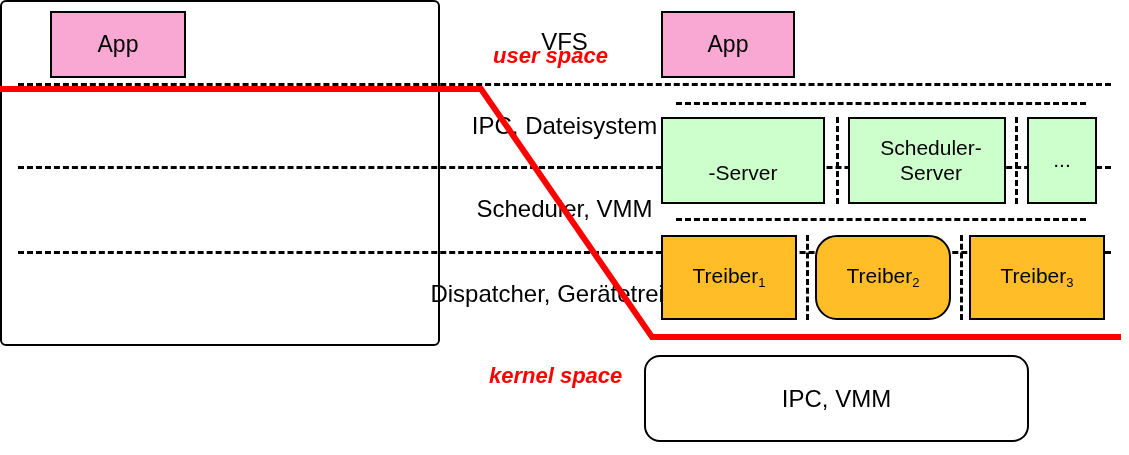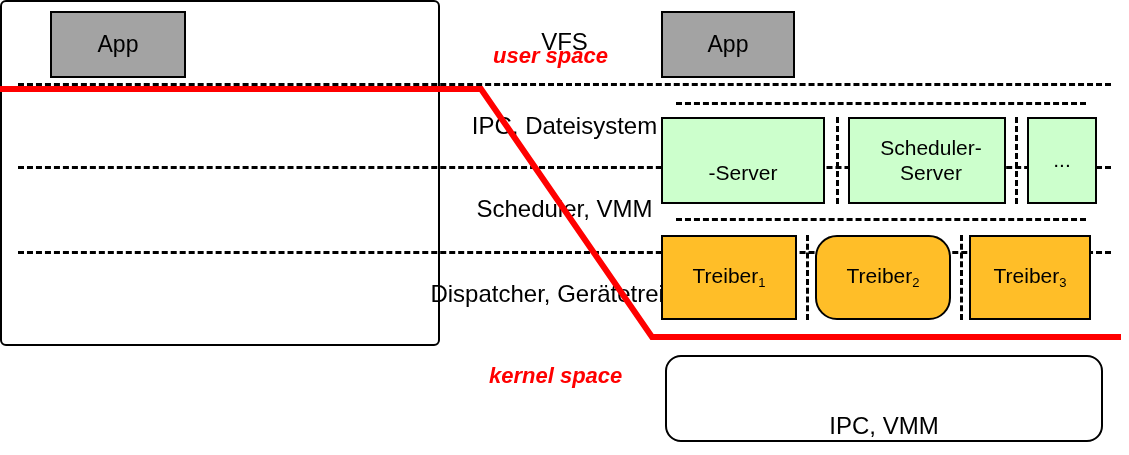--- a/index.html
+++ b/index.html
@@ -24,21 +24,21 @@
     box-sizing: border-box;
     display: flex;
     align-items: center;
     justify-content: center;
     text-align: center;
     color: #000000;
     line-height: 1.15;
   }
 
   .app-box {
-    background: #a3a3a3;
+    background: #f9a8d4;
     border: 2px solid #000000;
     font-size: 23px;
   }
 
   .stack-box {
     background: #ffffff;
     border: 2px solid #000000;
     border-radius: 34px;
   }
 
@@ -176,25 +176,25 @@
   </div>
 
   <div class="dash-v" style="left:806px; top:235px; height:85px;"></div>
 
   <div class="box driver-box" style="left:815px; top:235px; width:136px; height:85px;border-radius:22px;">
     <span><span>Treiber</span><sub>2</sub></span>
   </div>
 
   <div class="dash-v" style="left:960px; top:235px; height:85px;"></div>
 
-  <div class="box driver-box" style="left:969px; top:235px; width:122px; height:85px;align-items:center;">
+  <div class="box driver-box" style="left:969px; top:235px; width:136px; height:85px;align-items:center;">
     <span><span>Treiber</span><sub>3</sub></span>
   </div>
 
-  <div class="box kernel-base-box" style="left:665px; top:355px; width:438px; height:87px;align-items:flex-end;">
+  <div class="box kernel-base-box" style="left:644px; top:355px; width:385px; height:87px;">
     <span>IPC, VMM</span>
   </div>
 
   <svg id="boundary-line" viewBox="0 0 1129 455">
     <polyline points="0,89 481,89 652,337 1121,337" fill="none" stroke="#ff0000" stroke-width="6" stroke-linejoin="miter" stroke-linecap="butt"></polyline>
   </svg>
 
   <div class="space-label" style="left:493px; top:43px;">user space</div>
 
   <div class="space-label" style="left:489px; top:363px;">kernel space</div>

